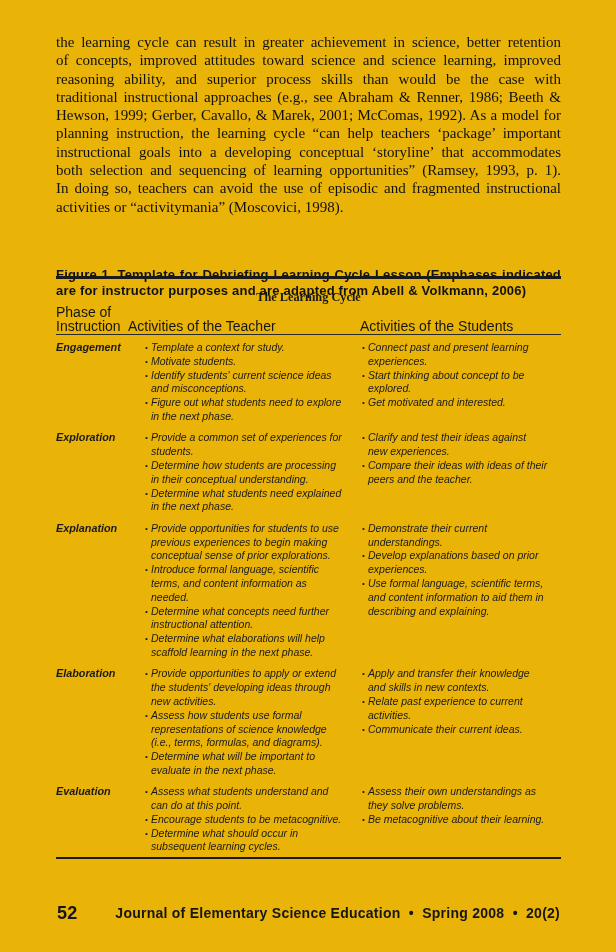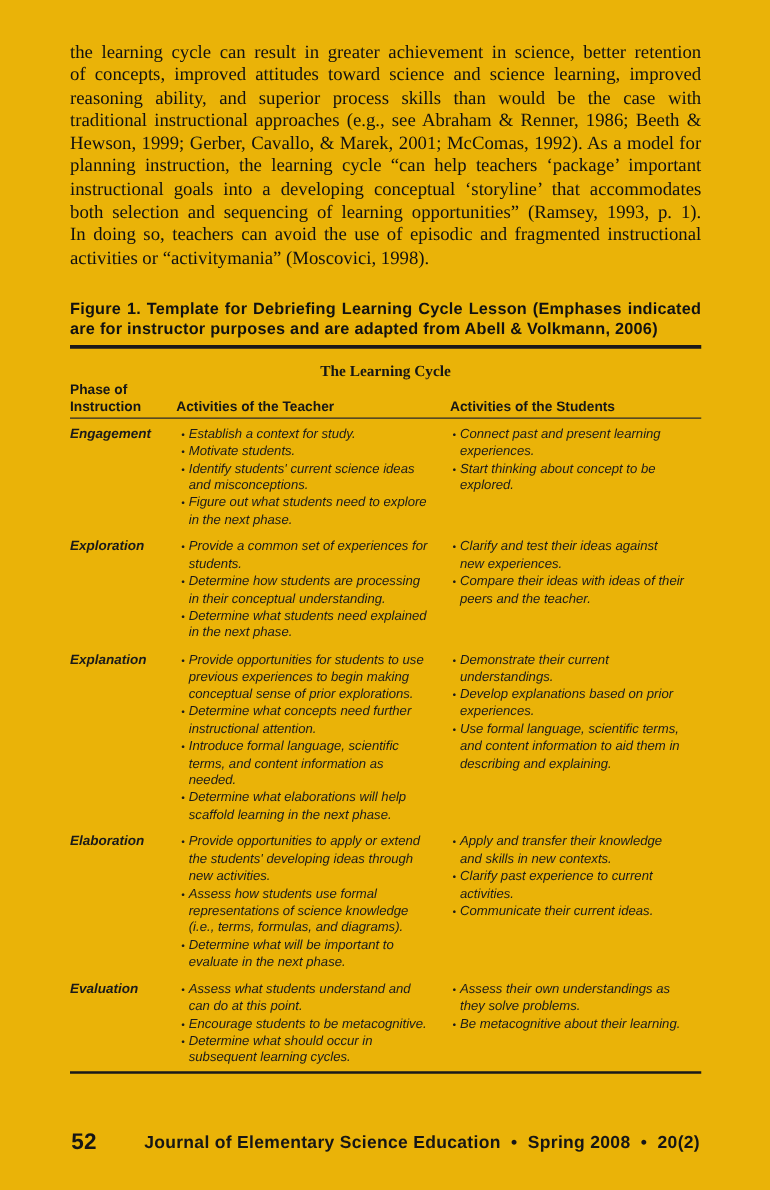--- a/index.html
+++ b/index.html
@@ -36,21 +36,21 @@
       top: 239px;
       width: 505px;
       font-family: "Liberation Sans", sans-serif;
       font-weight: bold;
       font-size: 13px;
       letter-spacing: 0.2px;
       line-height: 16px;
       color: #111111;
     }
     .caption .cline { height: 16px; white-space: nowrap; }
-    .caption .cline.justify { text-align: justify; text-align-last: justify; white-space: normal; }
+    .caption .cline.justify { text-align: justify; text-align-last: justify; white-space: normal; margin-top: 28px; }
 
     .rule-thick {
       position: absolute; left: 56px; top: 276px; width: 505px; height: 3px; background: #1a1a1a;
     }
     .rule-thin {
       position: absolute; left: 56px; top: 334px; width: 505px; height: 1px; background: #2a2a2a;
     }
     .rule-bottom {
       position: absolute; left: 56px; top: 857px; width: 505px; height: 2px; background: #1a1a1a;
     }
@@ -61,27 +61,27 @@
       left: 56px; top: 290px; width: 505px;
       text-align: center;
       font-family: Liberation Serif, serif;
       font-weight: bold;
       font-size: 12.3px;
       line-height: 14px;
     }
     .th {
       position: absolute;
       font-family: "Liberation Sans", sans-serif;
-      font-weight: bold;
-      font-size: 11px;
+      font-weight: normal;
+      font-size: 14px;
       line-height: 14px;
       white-space: pre;
     }
     .th-phase { left: 56px; top: 305px; }
-    .th-teacher { left: 141px; top: 319px; }
+    .th-teacher { left: 128px; top: 319px; }
     .th-students { left: 360px; top: 319px; }
 
     
     .rows {
       position: absolute;
       left: 56px;
       top: 341px;
       width: 505px;
       font-family: "Liberation Sans", sans-serif;
       font-size: 10.5px;
@@ -166,32 +166,33 @@
   <div class="th th-teacher">Activities of the Teacher</div>
   <div class="th th-students">Activities of the Students</div>
 
   <div class="rule-thin"></div>
 
   <div class="rows">
 
     <div class="row">
       <div class="cell-phase">Engagement</div>
       <div class="cell-teacher">
-        <div class="bullet">Establish a context for study.</div>
+        <div class="bullet">Template a context for study.</div>
         <div class="bullet">Motivate students.</div>
         <div class="bullet">Identify students' current science ideas
 and misconceptions.</div>
         <div class="bullet">Figure out what students need to explore
 in the next phase.</div>
       </div>
       <div class="cell-students">
         <div class="bullet">Connect past and present learning
 experiences.</div>
         <div class="bullet">Start thinking about concept to be
 explored.</div>
+        <div class="bullet">Get motivated and interested.</div>
       </div>
     </div>
 
     <div class="row">
       <div class="cell-phase">Exploration</div>
       <div class="cell-teacher">
         <div class="bullet">Provide a common set of experiences for
 students.</div>
         <div class="bullet">Determine how students are processing
 in their conceptual understanding.</div>
@@ -205,25 +206,25 @@
 peers and the teacher.</div>
       </div>
     </div>
 
     <div class="row">
       <div class="cell-phase">Explanation</div>
       <div class="cell-teacher">
         <div class="bullet">Provide opportunities for students to use
 previous experiences to begin making
 conceptual sense of prior explorations.</div>
-        <div class="bullet">Determine what concepts need further
-instructional attention.</div>
         <div class="bullet">Introduce formal language, scientific
 terms, and content information as
 needed.</div>
+        <div class="bullet">Determine what concepts need further
+instructional attention.</div>
         <div class="bullet">Determine what elaborations will help
 scaffold learning in the next phase.</div>
       </div>
       <div class="cell-students">
         <div class="bullet">Demonstrate their current
 understandings.</div>
         <div class="bullet">Develop explanations based on prior
 experiences.</div>
         <div class="bullet">Use formal language, scientific terms,
 and content information to aid them in
@@ -239,21 +240,21 @@
 new activities.</div>
         <div class="bullet">Assess how students use formal
 representations of science knowledge
 (i.e., terms, formulas, and diagrams).</div>
         <div class="bullet">Determine what will be important to
 evaluate in the next phase.</div>
       </div>
       <div class="cell-students">
         <div class="bullet">Apply and transfer their knowledge
 and skills in new contexts.</div>
-        <div class="bullet">Clarify past experience to current
+        <div class="bullet">Relate past experience to current
 activities.</div>
         <div class="bullet">Communicate their current ideas.</div>
       </div>
     </div>
 
     <div class="row">
       <div class="cell-phase">Evaluation</div>
       <div class="cell-teacher">
         <div class="bullet">Assess what students understand and
 can do at this point.</div>

